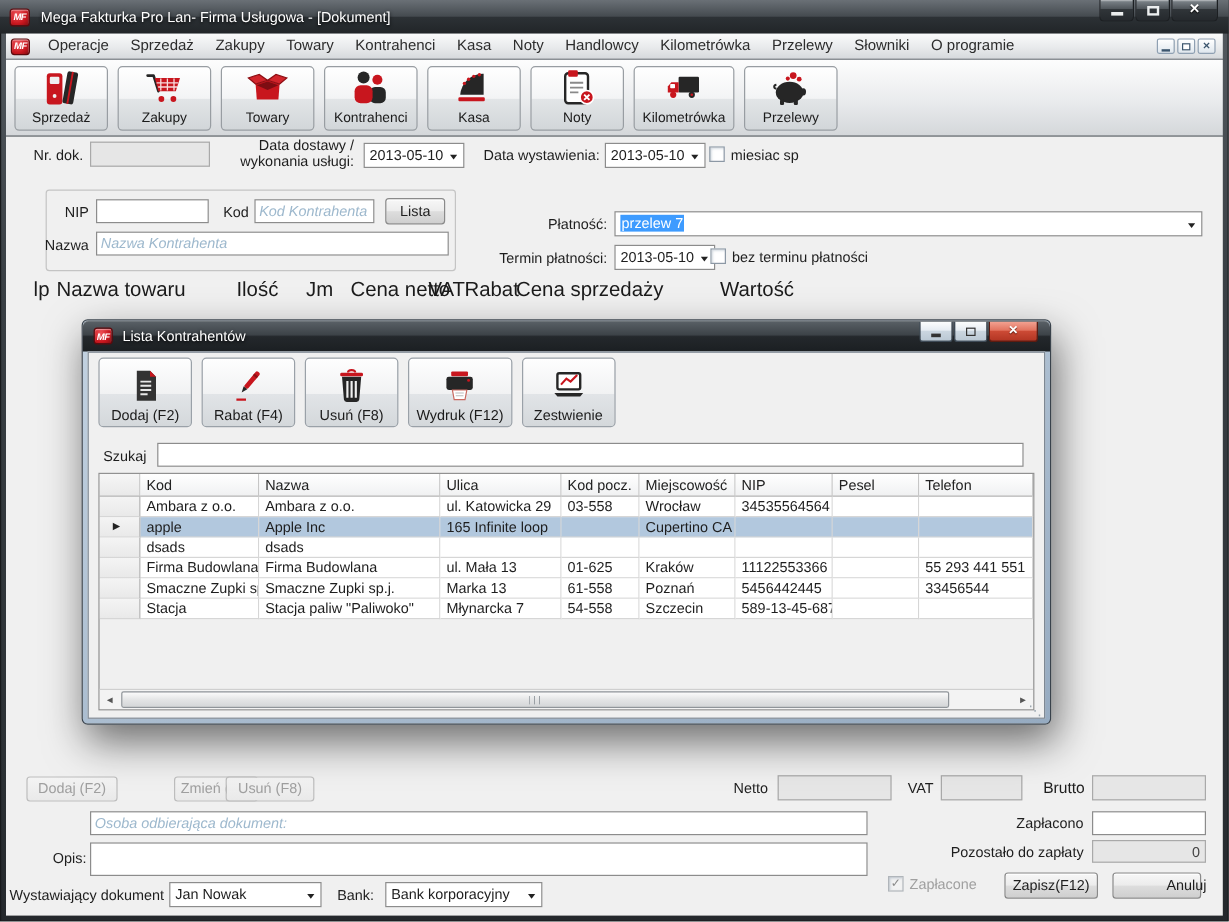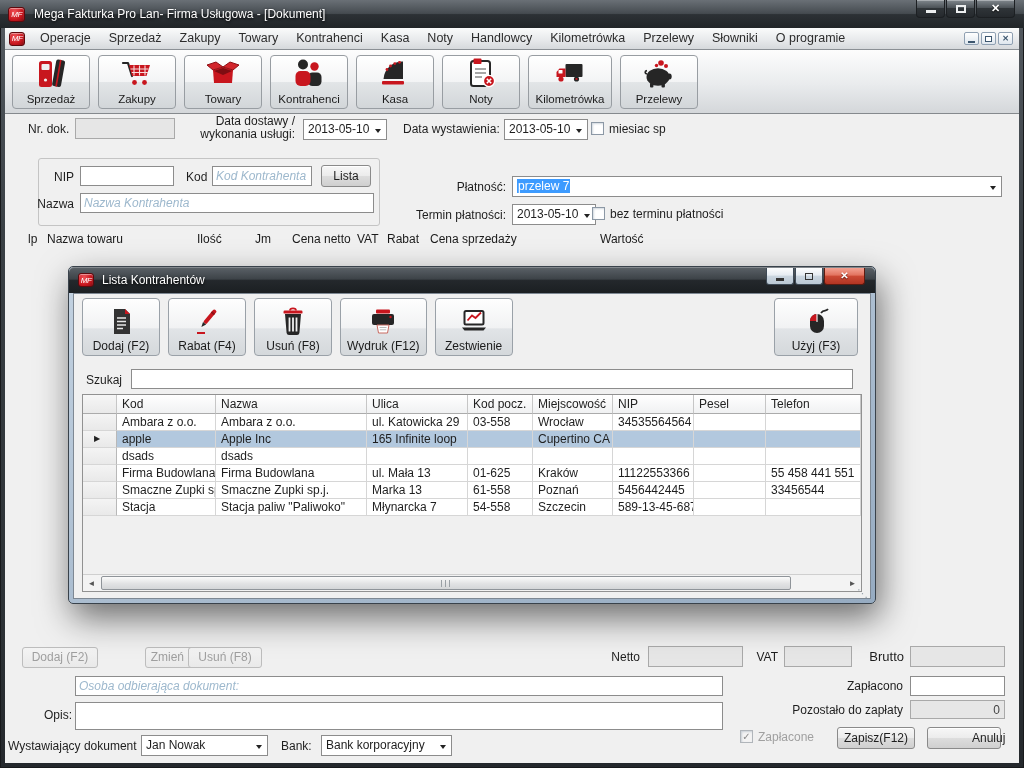--- a/index.html
+++ b/index.html
@@ -9,21 +9,21 @@
   .window { position:relative; width:1024px; height:768px;
     background:linear-gradient(180deg,#565c62,#3a4045 30%,#2b3034 85%,#24282c);
     box-shadow:inset 0 0 0 1px #17191b; overflow:hidden; }
 
   
   .titlebar { position:absolute; left:0; top:0; width:1024px; height:28px;
     background:linear-gradient(#6a7076,#454b50 48%,#2c3135 52%,#212528); display:flex; align-items:center; }
   .mf-logo { display:inline-flex; align-items:center; justify-content:center;
     width:17px; height:15px; border-radius:3px; border:1px solid #5e090d;
     background:radial-gradient(circle at 35% 30%, #ef5157, #c8161e 60%, #7c0d12);
-    color:#fff; font-weight:normal; font-style:italic; font-size:8px; letter-spacing:-.5px;
+    color:#fff; font-weight:bold; font-style:italic; font-size:8px; letter-spacing:-.5px;
     box-shadow:inset 0 1px 1px rgba(255,255,255,.5); flex:none; }
   .titlebar .mf-logo { margin-left:8px; }
   .window-title { color:#fff; margin-left:9px; text-shadow:0 1px 3px #000; font-size:12px; }
   .caption-buttons { position:absolute; right:9px; top:0; display:flex; }
   .cap-btn { width:29px; height:18px; margin-left:1px; border:1px solid #1c1f22; border-top:none;
     border-radius:0 0 4px 4px; background:linear-gradient(#81888e,#4d5358 45%,#303539 46%,#25292d);
     display:flex; align-items:center; justify-content:center;
     box-shadow:inset 0 1px 0 rgba(255,255,255,.35); }
   .cap-btn.close { width:39px; }
   .glyph-min { width:10px; height:3px; background:#eceeef; margin-top:6px; }
@@ -73,21 +73,21 @@
   .arrow { position:absolute; right:5px; top:50%; margin-top:-1px; width:0; height:0;
     border-left:3.5px solid transparent; border-right:3.5px solid transparent; border-top:4px solid #222; }
   .sel-text { background:#3d9bff; color:#fff; padding:0 1px; }
   .checkbox { position:absolute; width:13px; height:13px; background:#fff; border:1px solid #8c98a5;
     box-shadow:inset 1px 1px 2px rgba(120,140,160,.35); }
   .checkbox.checked-disabled { background:#f3f3f3; border-color:#b0b5ba; color:#8b8b8b;
     font-size:10px; line-height:11px; text-align:center; }
   .groupbox { position:absolute; left:38px; top:158px; width:342px; height:68px;
     border:1px solid #c4c4c4; border-radius:3px; }
   .items-header { position:absolute; left:5px; top:231px; width:1014px; height:18px; }
-  .items-header span { position:absolute; top:1px; font-size:12px; color:#1b1b1b; white-space:nowrap; }
+  .items-header span { position:absolute; top:1px; font-size:17px; color:#1b1b1b; white-space:nowrap; }
   .items-header span:nth-of-type(1){left:23px} .items-header span:nth-of-type(2){left:42px}
   .items-header span:nth-of-type(3){left:192px} .items-header span:nth-of-type(4){left:250px}
   .items-header span:nth-of-type(5){left:287px} .items-header span:nth-of-type(6){left:352px}
   .items-header span:nth-of-type(7){left:382px} .items-header span:nth-of-type(8){left:425px}
   .items-header span:nth-of-type(9){left:595px}
 
   
   .dialog { position:absolute; left:68px; top:266px; width:808px; height:338px; z-index:20;
     background:linear-gradient(160deg,#c3d2e1,#96abc1); border:1px solid #39424b; border-radius:5px;
     padding:0 4px 4px; box-shadow:4px 14px 34px rgba(0,0,0,.55); }
@@ -445,31 +445,20 @@
           <span class="ticon">
               <svg viewBox="0 0 32 32">
                 <rect x="6.5" y="5" width="19" height="13.5" rx="1.5" fill="#fff" stroke="#262626" stroke-width="2"></rect>
                 <polyline points="9.5,14.5 14,9.5 17.5,12 23,6.5" stroke="#c8161e" stroke-width="1.8" fill="none"></polyline>
                 <path d="M4 21.5h24l-2.5 3h-19z" fill="#262626"></path>
               </svg>
             </span>
           <span class="tlabel">Zestwienie</span>
         </div>
       </div>
-      <div class="dbtn use">
-        <span class="ticon">
-            <svg viewBox="0 0 32 32">
-              <path d="M10 15a7 7 0 0 1 14 0v5a7 7 0 0 1-14 0z" fill="#262626"></path>
-              <path d="M10 14.6a7 6.6 0 0 1 7-6.6v7h-7z" fill="#c8161e"></path>
-              <path d="M17 8v8" stroke="#f0f0f0" stroke-width="1.2"></path>
-              <path d="M21 7c3-4 5-1 7-4" stroke="#262626" stroke-width="1.8" fill="none"></path>
-            </svg>
-          </span>
-        <span class="tlabel">Użyj (F3)</span>
-      </div>
 
       <span class="szukaj-lbl">Szukaj</span>
       <input class="tx szukaj-input" style="">
 
       <div class="grid">
         <div class="thead">
           <div class="th corner"></div>
           <div class="th-cols">
 
           <div class="th">Kod</div>
@@ -522,21 +511,21 @@
 
             <div class="trow">
               <div class="td rowsel"></div>
               <div class="td">Firma Budowlana</div>
               <div class="td">Firma Budowlana</div>
               <div class="td">ul. Mała 13</div>
               <div class="td">01-625</div>
               <div class="td">Kraków</div>
               <div class="td">11122553366</div>
               <div class="td"></div>
-              <div class="td">55 458 441 551</div>
+              <div class="td">55 293 441 551</div>
             </div>
 
             <div class="trow">
               <div class="td rowsel"></div>
               <div class="td">Smaczne Zupki sp</div>
               <div class="td">Smaczne Zupki sp.j.</div>
               <div class="td">Marka 13</div>
               <div class="td">61-558</div>
               <div class="td">Poznań</div>
               <div class="td">5456442445</div>

